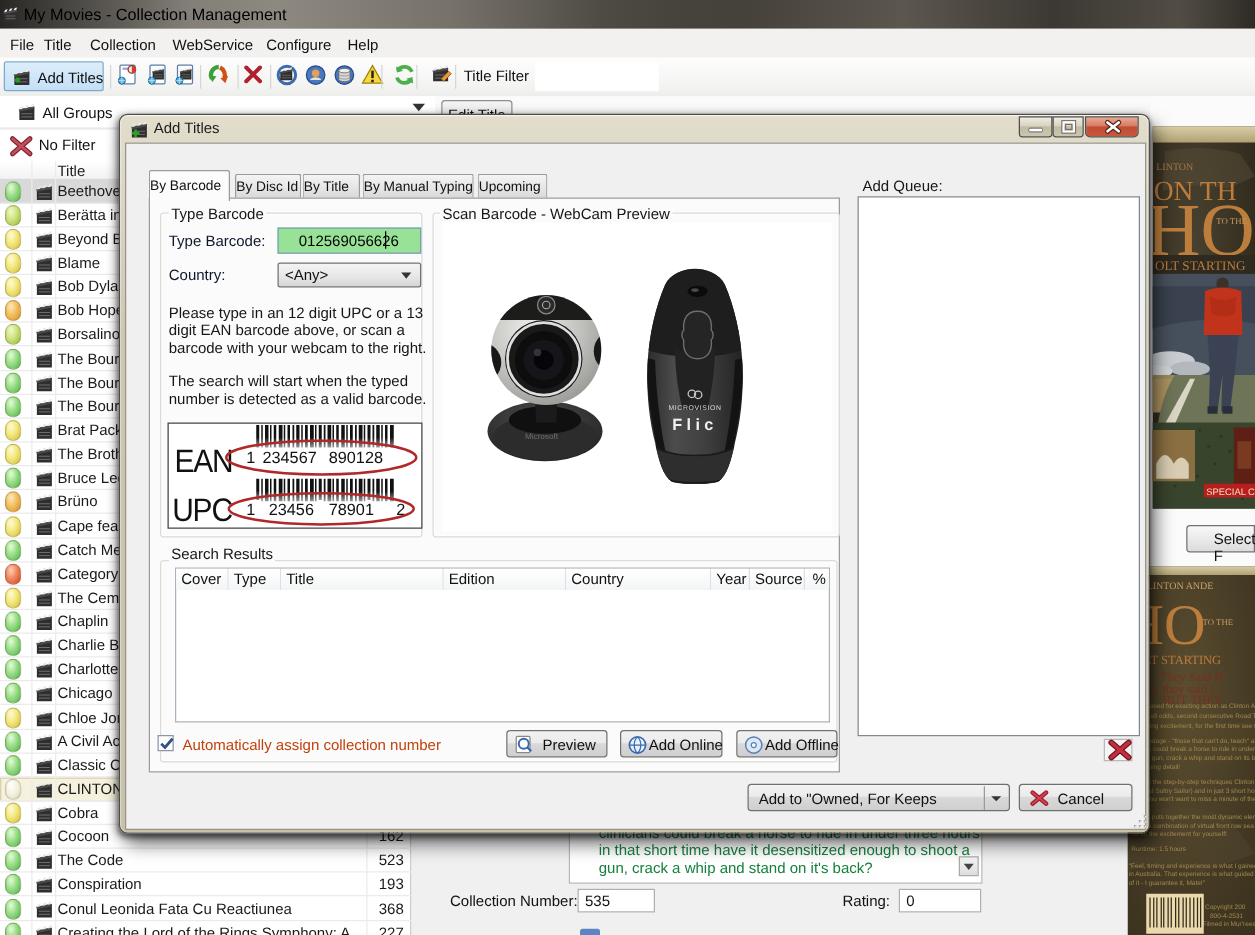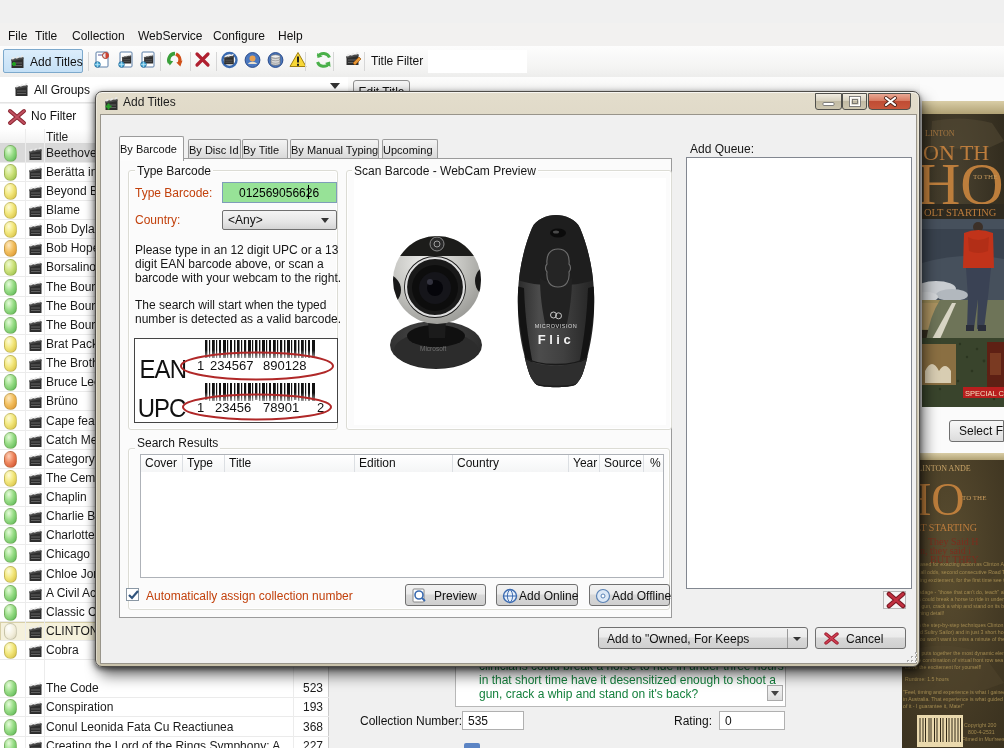--- a/index.html
+++ b/index.html
@@ -68,21 +68,21 @@
 #wmin { left:719px; width:27px; border-radius:0 0 3px 3px; }
 #wmax { left:746px; width:25px; border-radius:0 0 3px 3px; }
 #wclose { left:772px; width:43px; border-radius:0 0 4px 4px; background:linear-gradient(#e8a894,#d87b62 45%,#c04c34 50%,#c8573c); }
 #dlgclient { left:4px; top:22px; width:817px; height:550px; background:#f0f0f0; border:1px solid #98948a; }
 #dlgclient * { position:absolute; }
 .tab { top:24px; height:20px; white-space:nowrap; overflow:hidden; background:linear-gradient(#f4f4f4,#e4e4e4 60%,#d8d8d8); border:1px solid #9b9b9b; border-bottom:none; border-radius:2px 2px 0 0; font-size:11px; color:#111; padding-top:4px; }
 #tab0 { left:18px; top:21px; height:25px; width:65px; background:#fcfcfc; z-index:5; padding-top:6px; }
 #tabpage { left:18px; top:43px; width:553px; height:460px; background:#fbfbfb; border:1px solid #9b9b9b; }
 .grp { border:1px solid #dcdcd5; border-radius:3px; box-shadow:inset 0 0 0 1px #fff; }
 .grplbl { font-size:12px; color:#161616; background:#fbfbfb; padding:0 2px; z-index:3; }
-.lbl { font-size:12px; color:#c2410c; }
+.lbl { font-size:12px; color:#0f172a; }
 #bcinput { left:121px; top:67px; width:115px; height:21px; background:#97e297; border:1px solid #7f9db9; font-size:12px; color:#000; padding:3px 0 0 16px; font-family:"Liberation Sans",sans-serif;}
 #bccombo { left:121px; top:95px; width:115px; height:20px; background:linear-gradient(#f4f4f4,#e6e6e6 60%,#d4d4d4); border:1px solid #707070; border-radius:2px; font-size:12px; color:#111; padding:2px 0 0 5px; }
 #bccombo:after { content:""; position:absolute; right:7px; top:7px; border-left:4px solid transparent; border-right:4px solid transparent; border-top:5px solid #333; }
 .para { font-size:12px; color:#161616; line-height:14px; white-space:nowrap; }
 #bcimg { left:33px; top:223px; width:204px; height:85px; background:#fff; border:1px solid #444; }
 #imgarea { left:253px; top:63px; width:312px; height:247px; background:#fff; }
 #srtable { left:39px; top:339px; width:524px; height:124px; background:#fff; border:1px solid #aeb2b8; }
 .srh { top:0px; height:17px; border-right:1px solid #dcdfe3; background:linear-gradient(#ffffff,#f4f5f6); font-size:12px; color:#111; padding:1px 0 0 4px; }
 #cb { left:25px; top:473px; width:13px; height:13px; background:#fff; border:1px solid #8a97a4; }
 #cb svg { left:-1px; top:-2px; }
@@ -103,20 +103,27 @@
 <svg width="0" height="0" style="position:absolute">
       <defs>
 <g id="clap">
           <path d="M1.5,5.5 L13.5,3.2 L13.5,14 L1.5,14 Z" fill="#2e2e2e"></path>
 <path d="M1,5.3 L13,3 L13.6,5 L1.6,7.3 Z" fill="#4a4a4a"></path>
 <path d="M1.4,5.6 l2.3,-0.45 l1.1,-2.3 l-2.3,0.45 Z M5.8,4.7 l2.3,-0.45 l1.1,-2.3 l-2.3,0.45 Z M10.2,3.8 l2.3,-0.45 l1.1,-2.3 l-2.3,0.45 Z" fill="#e8e8e8"></path>
 <path d="M3,9 h9 M3,11.5 h9" stroke="#777" stroke-width="0.7"></path>
         </g>
 </defs>
     </svg>
+<div id="titlebar" class="abs">
+      <div class="sheen"></div>
+<svg class="abs" style="left:2px;top:5px" width="13" height="13" viewBox="0 0 15 15">
+        <use href="#clap"></use>
+      </svg>
+<span id="titletext">My Movies - Collection Management</span>
+    </div>
 <div id="menubar" class="abs">
 <span style="left:8px">File</span>
       <span style="left:35px">Title</span>
       <span style="left:72px">Collection</span>
       <span style="left:138px">WebService</span>
       <span style="left:213px">Configure</span>
       <span style="left:278px">Help</span>
     </div>
 <div id="toolbar" class="abs">
 <div id="addtitles">
@@ -406,20 +413,28 @@
           <use href="#clap"></use>
         </svg>
         <span class="t">CLINTON</span>
       </div>
       <div class="row" style="top:512px">
         <div class="pill p-y"></div>
         <svg class="clap" width="15" height="15">
           <use href="#clap"></use>
         </svg>
         <span class="t">Cobra</span>
+      </div>
+      <div class="row" style="top:531px">
+        <div class="pill p-g"></div>
+        <svg class="clap" width="15" height="15">
+          <use href="#clap"></use>
+        </svg>
+        <span class="t">Cocoon</span>
+        <span class="n">162</span>
       </div>
       <div class="row" style="top:550px">
         <div class="pill p-g"></div>
         <svg class="clap" width="15" height="15">
           <use href="#clap"></use>
         </svg>
         <span class="t">The Code</span>
         <span class="n">523</span>
       </div>
       <div class="row" style="top:569px">
@@ -527,21 +542,21 @@
 <path d="M44,167 L69,167 L66,196 L62,228 L55,228 L56,198 L52,228 L45,228 L46,196 Z" fill="#3a4254"></path>
 <rect x="44" y="224" width="8" height="6" fill="#2a2e3a"></rect>
         <rect x="56" y="224" width="8" height="6" fill="#2a2e3a"></rect>
 <rect x="-1" y="243" width="35" height="41" fill="#8a6f42"></rect>
 <path d="M3,270 q7,-14 14,0 q6,-10 12,0 l0,12 l-26,0 Z" fill="#d8cdb2"></path>
 <rect x="65" y="241" width="17" height="46" fill="#5e2014"></rect>
 <rect x="68" y="252" width="11" height="22" fill="#7a3a22"></rect>
 <rect x="41" y="286" width="41" height="11" fill="#b81e1e"></rect>
 <text x="43" y="295" font-size="7.5" fill="#f0e0c0" font-family="Liberation Sans,sans-serif">SPECIAL CL</text>
 </svg>
-<div class="abs" style="left:29px;top:343px;width:55px;height:22px;background:linear-gradient(#f8f8f8,#dcdcdc);border:1px solid #707070;border-radius:3px 0 0 3px;font-size:12px;color:#111;padding:3px 0 0 9px;">Select F</div>
+<div class="abs" style="left:29px;top:343px;width:55px;height:22px;background:linear-gradient(#f8f8f8,#dcdcdc);border:1px solid #707070;border-radius:3px 0 0 3px;font-size:12px;color:#111;padding:3px 0 0 21px;">Select F</div>
 <svg class="abs" style="left:-18px;top:376px" width="102" height="295" viewBox="0 0 102 295">
 <rect x="0" y="0" width="102" height="295" fill="url(#cvdark2)"></rect>
 <rect x="0" y="0" width="102" height="7" fill="url(#cvtop)"></rect>
 <path d="M0,120 Q30,100 60,118 T102,112 L102,150 Q60,165 30,150 T0,162 Z" fill="#594c2c" opacity="0.3"></path>
 <path d="M0,200 Q40,185 80,200 L102,230 L60,245 Q25,235 0,244 Z" fill="#564930" opacity="0.4"></path>
 <text x="10" y="18" font-size="8" fill="#c8a468" font-family="Liberation Serif,serif">CLINTON ANDE</text>
 <text x="-4" y="62" font-size="46" fill="#bd7e3c" font-family="Liberation Serif,serif">HO</text>
 <text x="60" y="47" font-size="7" fill="#c89a5c" font-family="Liberation Serif,serif">TO THE</text>
 <text x="6" y="78" font-size="10" fill="#bc7c3c" font-family="Liberation Serif,serif">OLT STARTING</text>
 <text x="26" y="92" font-size="10" fill="#7a2e1e" font-family="Liberation Serif,serif">They Said H</text>

